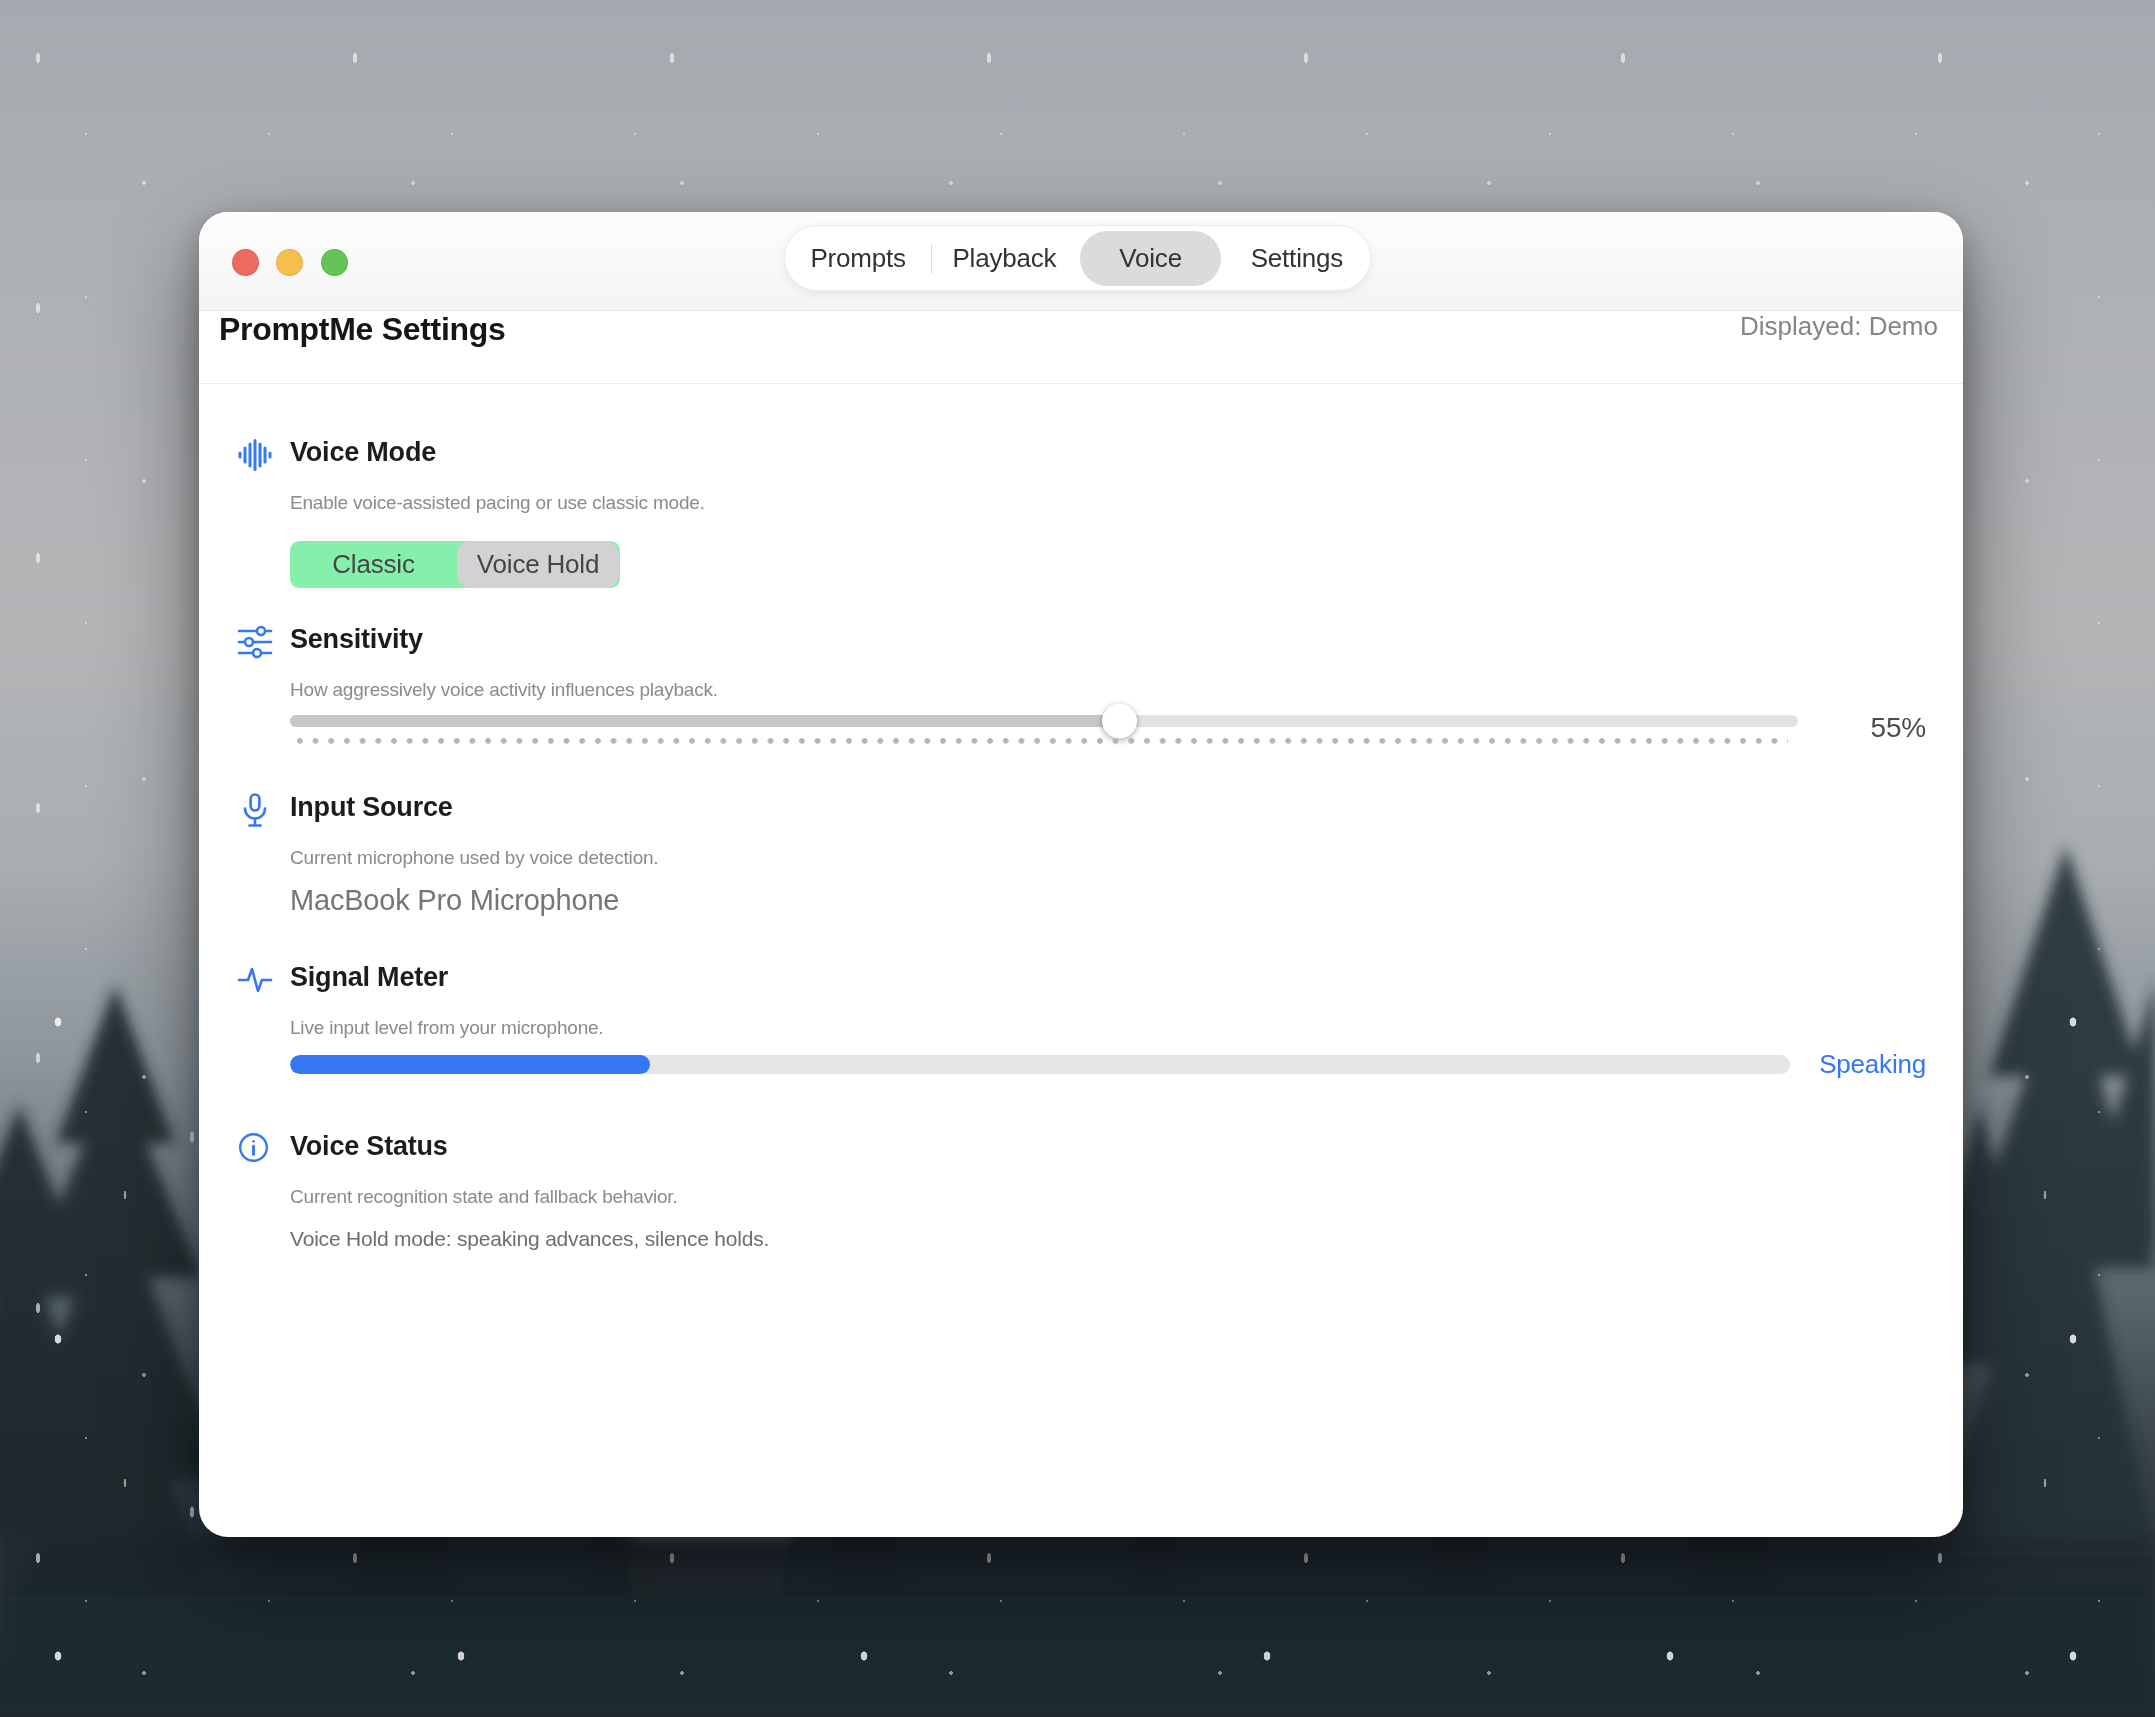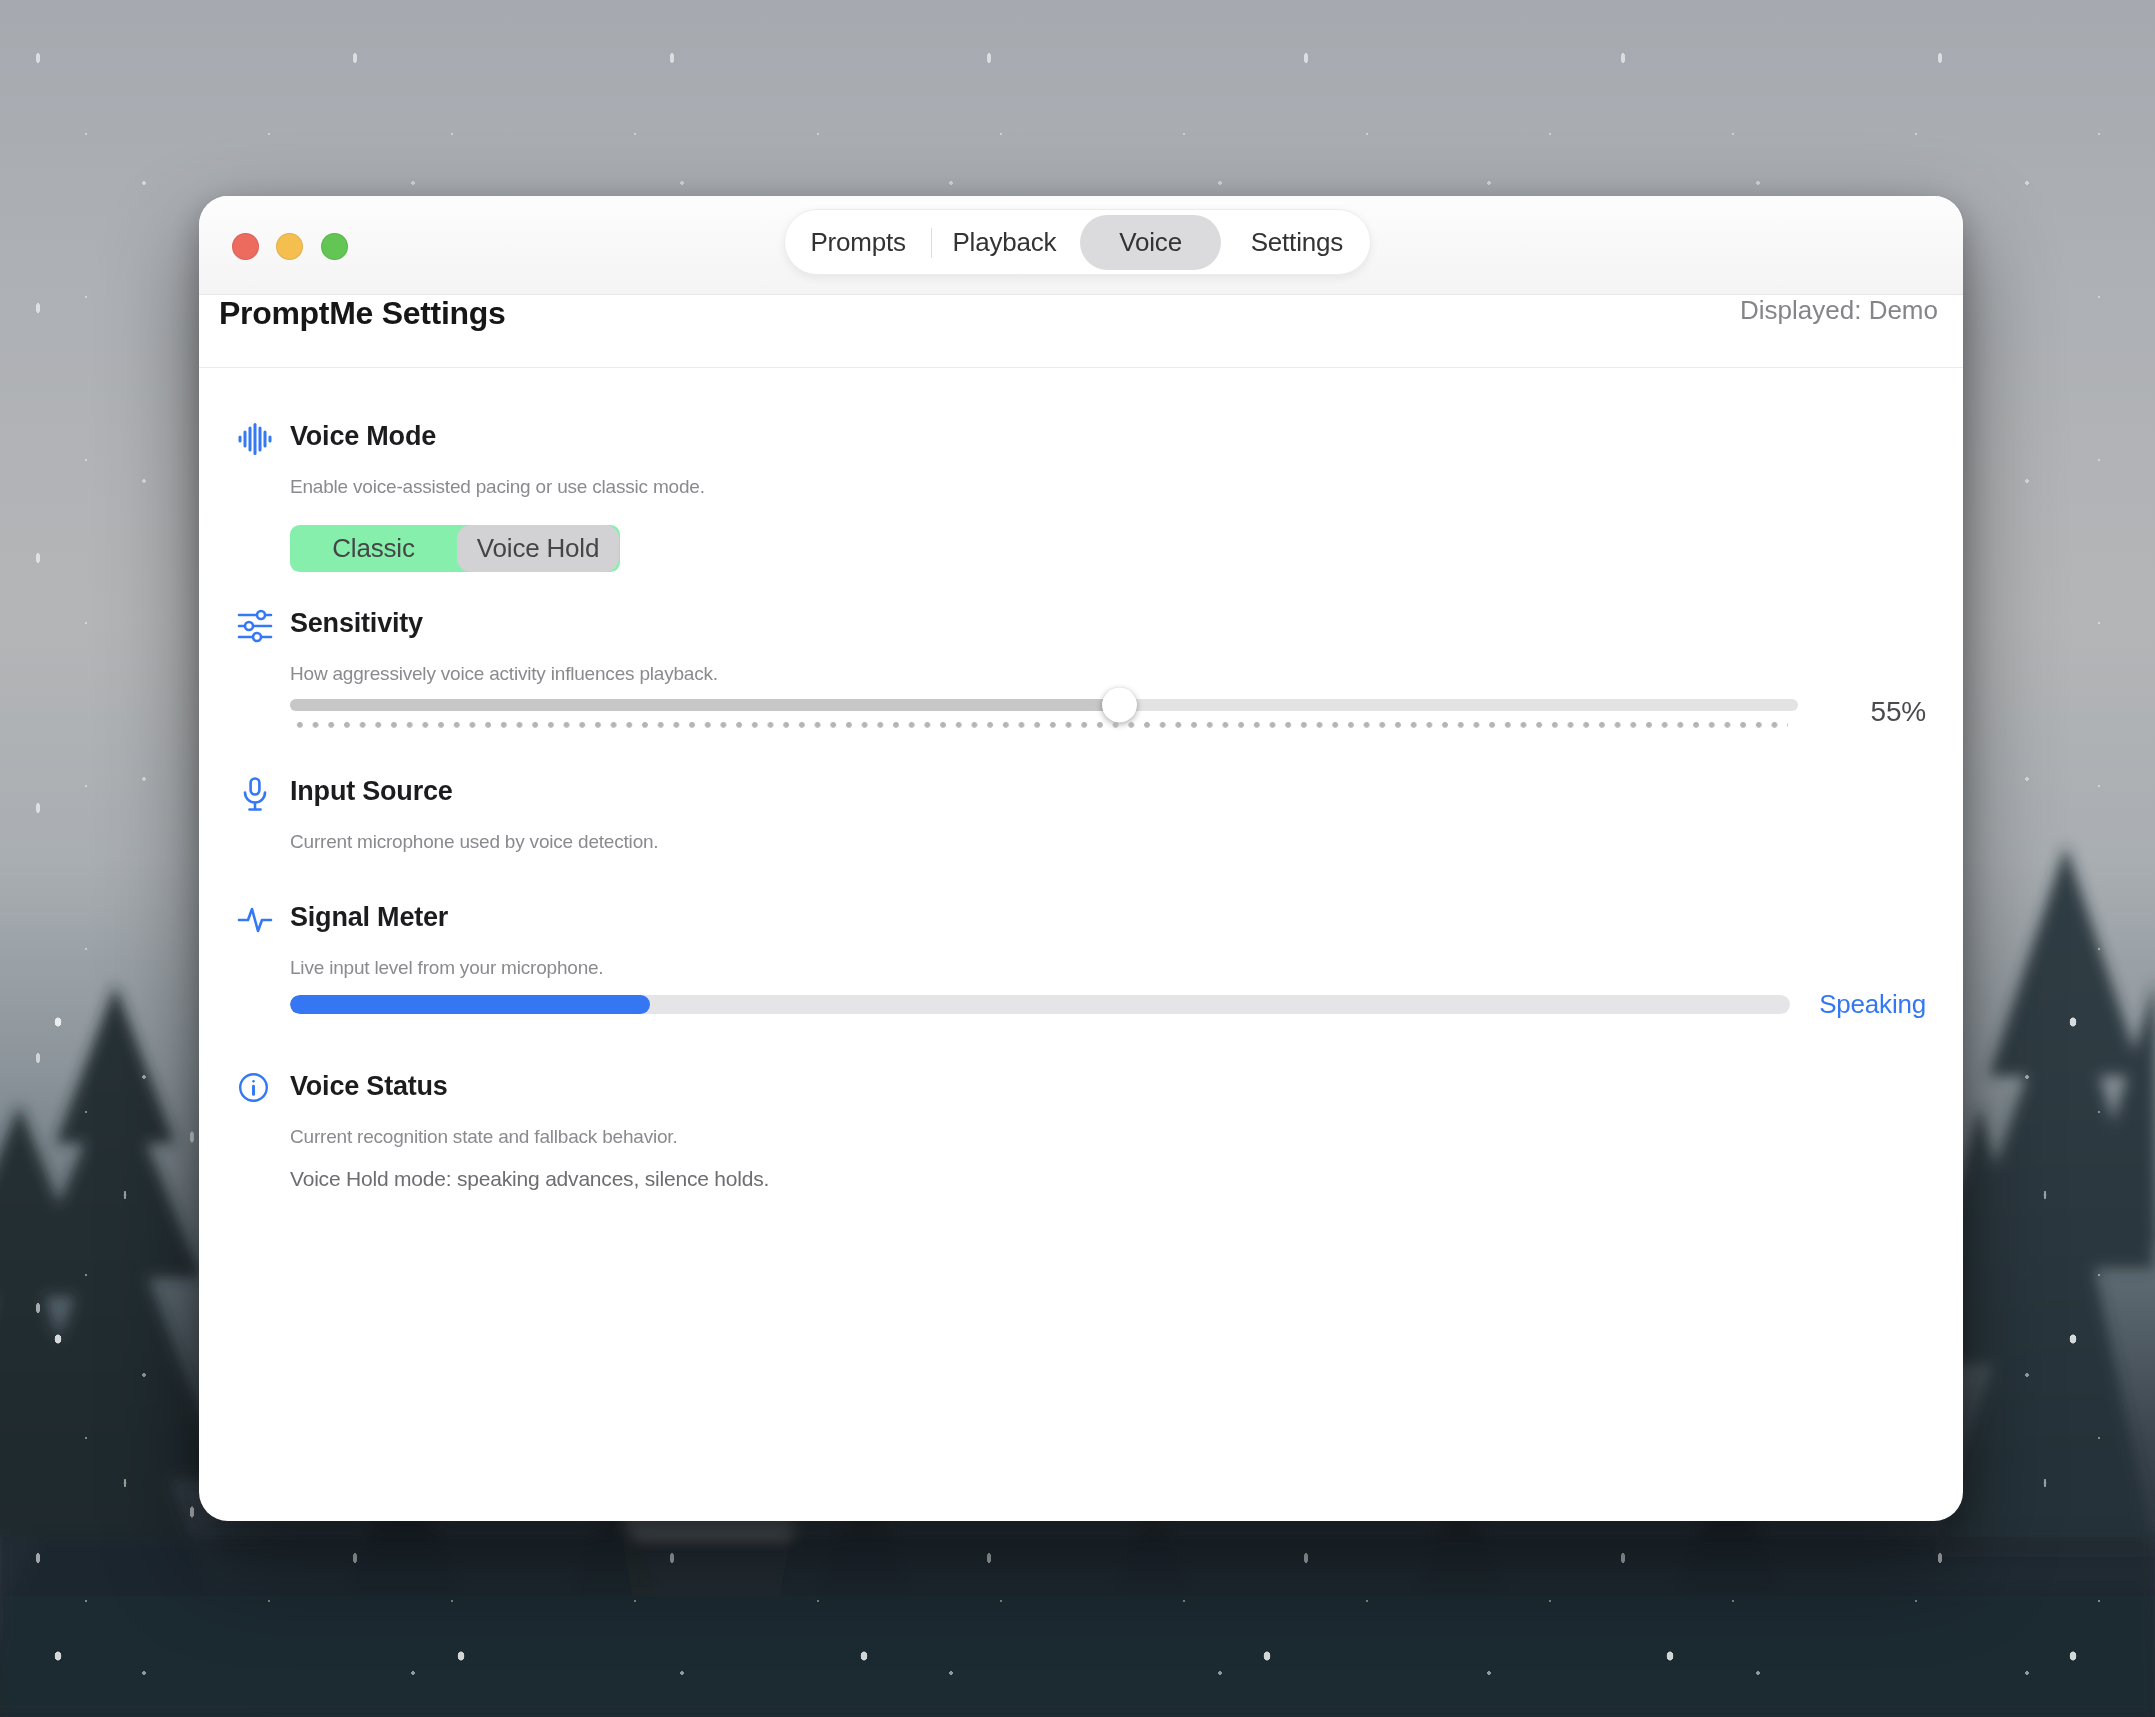--- a/index.html
+++ b/index.html
@@ -19,21 +19,21 @@
     background-size: 317px 250px, 269px 298px, 231px 202px, 183px 163px; }
   .snow2 { position:absolute; left:0; right:0; top:55%; bottom:0; opacity:.9;
     background-image:
       radial-gradient(5.8px 7.7px at 58px 77px, rgba(255,255,255,.9) 55%, rgba(255,255,255,0) 62%),
       radial-gradient(3.8px 9.6px at 192px 192px, rgba(255,255,255,.7) 55%, rgba(255,255,255,0) 62%),
       radial-gradient(3.4px 3.8px at 307px 115px, rgba(255,255,255,.8) 55%, rgba(255,255,255,0) 65%),
       radial-gradient(2.4px 6.7px at 125px 250px, rgba(255,255,255,.6) 55%, rgba(255,255,255,0) 65%);
     background-size: 403px 317px, 346px 375px, 288px 250px, 240px 288px; }
 
   
-  .window { position:absolute; left:199px; top:196px; width:1764px; height:1325px;
+  .window { position:absolute; left:199px; top:212px; width:1764px; height:1325px;
             background:#fff; border-radius:29px; overflow:hidden;
             box-shadow:0 43px 96px rgba(0,0,0,.45), 0 11.5px 33px rgba(0,0,0,.28); }
 
   .titlebar { position:relative; height:99px;
               background:linear-gradient(180deg,#fdfdfd,#f5f4f4);
               border-bottom:1px solid #e8e8e8; }
   .traffic { position:absolute; left:33px; top:37px; display:flex; gap:17.3px; }
   .light { width:27px; height:27px; border-radius:50%; }
   .light.red    { background:#ed6a5f; box-shadow:inset 0 0 0 1px rgba(0,0,0,.08); }
   .light.yellow { background:#f5bf4f; box-shadow:inset 0 0 0 1px rgba(0,0,0,.08); }
@@ -228,20 +228,21 @@
         <svg class="sec-icon" width="36" height="36" viewBox="0 0 36 36" fill="none" stroke="#3478F6" stroke-width="2.6" stroke-linecap="round">
           <rect x="13.6" y="2.5" width="8.8" height="16" rx="4.4"></rect>
           <path d="M8 16.5 a10 10 0 0 0 20 0"></path>
           <path d="M18 27 V32"></path>
             <path d="M12.5 33.5 H23.5"></path>
         </svg>
       </div>
       <div class="body-cell">
         <div class="sec-title">Input Source</div>
         <div class="sec-desc">Current microphone used by voice detection.</div>
+        <div class="plain-value">MacBook Pro Microphone</div>
       </div>
     </div>
 
     <div class="section s-signal-meter">
       <div class="icon-cell">
         <svg class="sec-icon" width="36" height="36" viewBox="0 0 36 36" fill="none" stroke="#3478F6" stroke-width="2.6" stroke-linecap="round" stroke-linejoin="round">
           <path d="M2 18 H11 L15 7 L21 29 L25 18 H34"></path>
         </svg>
       </div>
       <div class="body-cell">

